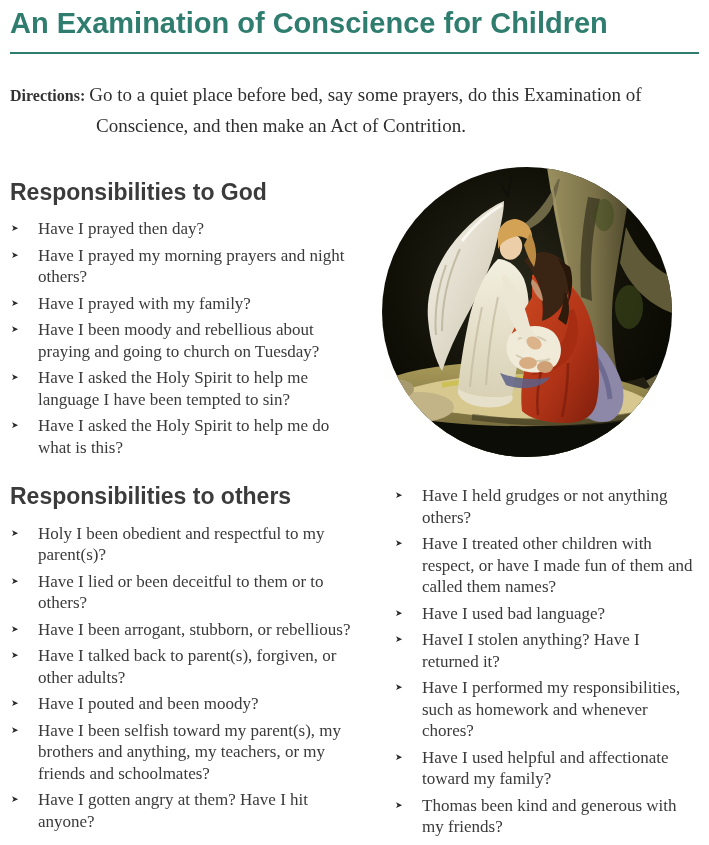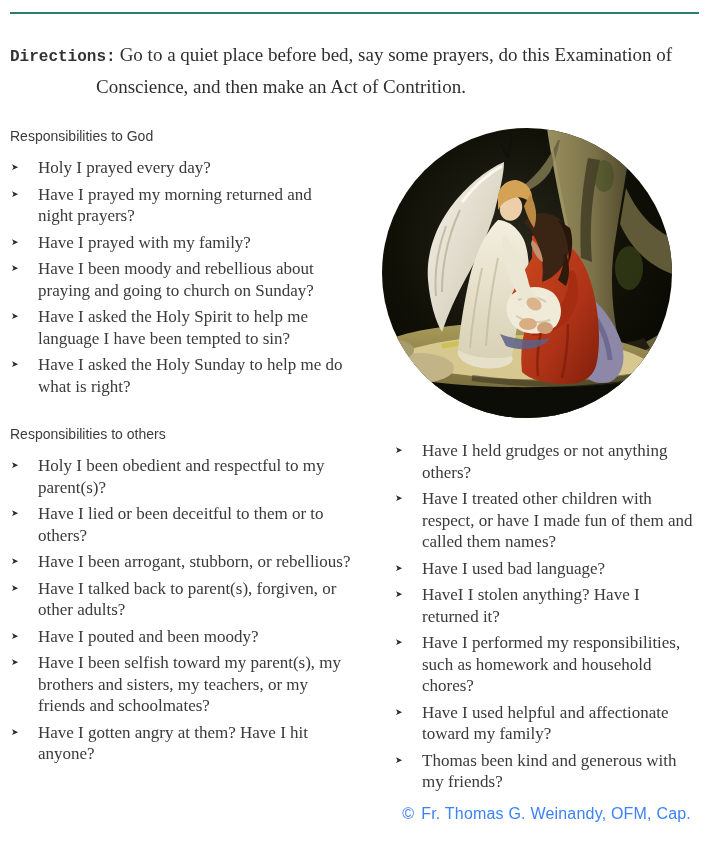--- a/index.html
+++ b/index.html
@@ -26,31 +26,31 @@
     margin: 12px 0 0 0;
   }
 
   
   .directions {
     margin: 26px 0 0 0;
     font-size: 19px; line-height: 30px; color: #2f2f2f;
     padding-left: 86px; text-indent: -86px;
   }
   .directions .dir-label {
-    font-family: Liberation Mono, monospace;
+    font-family: Liberation Serif, serif;
     font-weight: bold; font-size: 16px; color: #333333;
     margin-right: 4px;
   }
 
   
   h2.sec-heading {
     font-family: "Liberation Sans", sans-serif;
-    font-size: 14px; font-weight: normal;
+    font-size: 23px; font-weight: bold;
     color: #3b3b3b;
-    margin: 0 0 13px 0; line-height: 1.15;
+    margin: 12px 0 13px 0; line-height: 1.15;
   }
 
   
   ul.q-list { list-style: none; margin: 0; padding: 0; }
   ul.q-list li {
     display: flex;
     margin: 0 0 5px 0;
     font-size: 17px; line-height: 21.5px; color: #3a3a3a;
   }
   .arrow {
@@ -86,57 +86,58 @@
     margin-top: 12px; padding-right: 8px;
     letter-spacing: 0.2px;
   }
   .copyright .copy-symbol { margin-right: 7px; }
 </style>
 </head>
 <body>
 
 <div class="page">
 
+  <h1 class="title">An Examination of Conscience for Children</h1>
   <hr class="rule">
 
   <p class="directions"><span class="dir-label">Directions:</span><span>Go to a quiet place before bed, say some prayers, do this Examination of Conscience, and then make an Act of Contrition.</span></p>
 
   <div class="row1">
     <div class="god-col">
       <h2 class="sec-heading">Responsibilities to God</h2>
       <ul class="q-list">
 
           <li>
             <span class="arrow">➤</span>
-            <span class="li-text">Holy I prayed every day?</span>
-          </li>
-
-          <li>
-            <span class="arrow">➤</span>
-            <span class="li-text">Have I prayed my morning returned and night prayers?</span>
+            <span class="li-text">Have I prayed then day?</span>
+          </li>
+
+          <li>
+            <span class="arrow">➤</span>
+            <span class="li-text">Have I prayed my morning prayers and night others?</span>
           </li>
 
           <li>
             <span class="arrow">➤</span>
             <span class="li-text">Have I prayed with my family?</span>
           </li>
 
           <li>
             <span class="arrow">➤</span>
-            <span class="li-text">Have I been moody and rebellious about praying and going to church on Sunday?</span>
+            <span class="li-text">Have I been moody and rebellious about praying and going to church on Tuesday?</span>
           </li>
 
           <li>
             <span class="arrow">➤</span>
             <span class="li-text">Have I asked the Holy Spirit to help me language I have been tempted to sin?</span>
           </li>
 
           <li>
             <span class="arrow">➤</span>
-            <span class="li-text">Have I asked the Holy Sunday to help me do what is right?</span>
+            <span class="li-text">Have I asked the Holy Spirit to help me do what is this?</span>
           </li>
         </ul>
     </div>
 
     <div class="img-wrap" role="img" aria-label="Circular painting of an angel in white comforting Jesus in a red robe in the Garden of Gethsemane">
       <svg width="290" height="290" viewBox="0 0 290 290" xmlns="http://www.w3.org/2000/svg">
         <defs>
           <clipPath id="circ">
               <circle cx="145" cy="145" r="145"></circle>
             </clipPath>
@@ -256,21 +257,21 @@
             <span class="li-text">Have I talked back to parent(s), forgiven, or other adults?</span>
           </li>
 
           <li>
             <span class="arrow">➤</span>
             <span class="li-text">Have I pouted and been moody?</span>
           </li>
 
           <li>
             <span class="arrow">➤</span>
-            <span class="li-text">Have I been selfish toward my parent(s), my brothers and sisters, my teachers, or my friends and schoolmates?</span>
+            <span class="li-text">Have I been selfish toward my parent(s), my brothers and anything, my teachers, or my friends and schoolmates?</span>
           </li>
 
           <li>
             <span class="arrow">➤</span>
             <span class="li-text">Have I gotten angry at them? Have I hit anyone?</span>
           </li>
         </ul>
     </div>
     <div class="others-right">
       <ul class="q-list">
@@ -290,21 +291,21 @@
             <span class="li-text">Have I used bad language?</span>
           </li>
 
           <li>
             <span class="arrow">➤</span>
             <span class="li-text">HaveI I stolen anything? Have I returned it?</span>
           </li>
 
           <li>
             <span class="arrow">➤</span>
-            <span class="li-text">Have I performed my responsibilities, such as homework and household chores?</span>
+            <span class="li-text">Have I performed my responsibilities, such as homework and whenever chores?</span>
           </li>
 
           <li>
             <span class="arrow">➤</span>
             <span class="li-text">Have I used helpful and affectionate toward my family?</span>
           </li>
 
           <li>
             <span class="arrow">➤</span>
             <span class="li-text">Thomas been kind and generous with my friends?</span>

